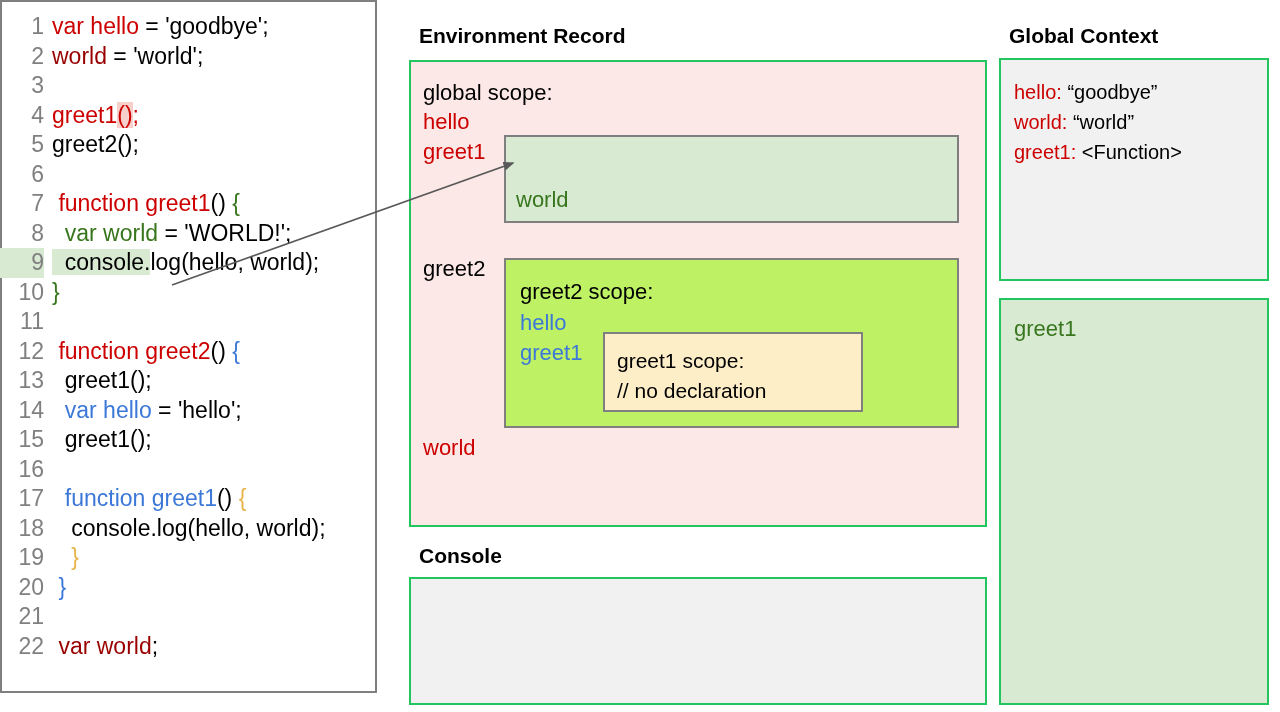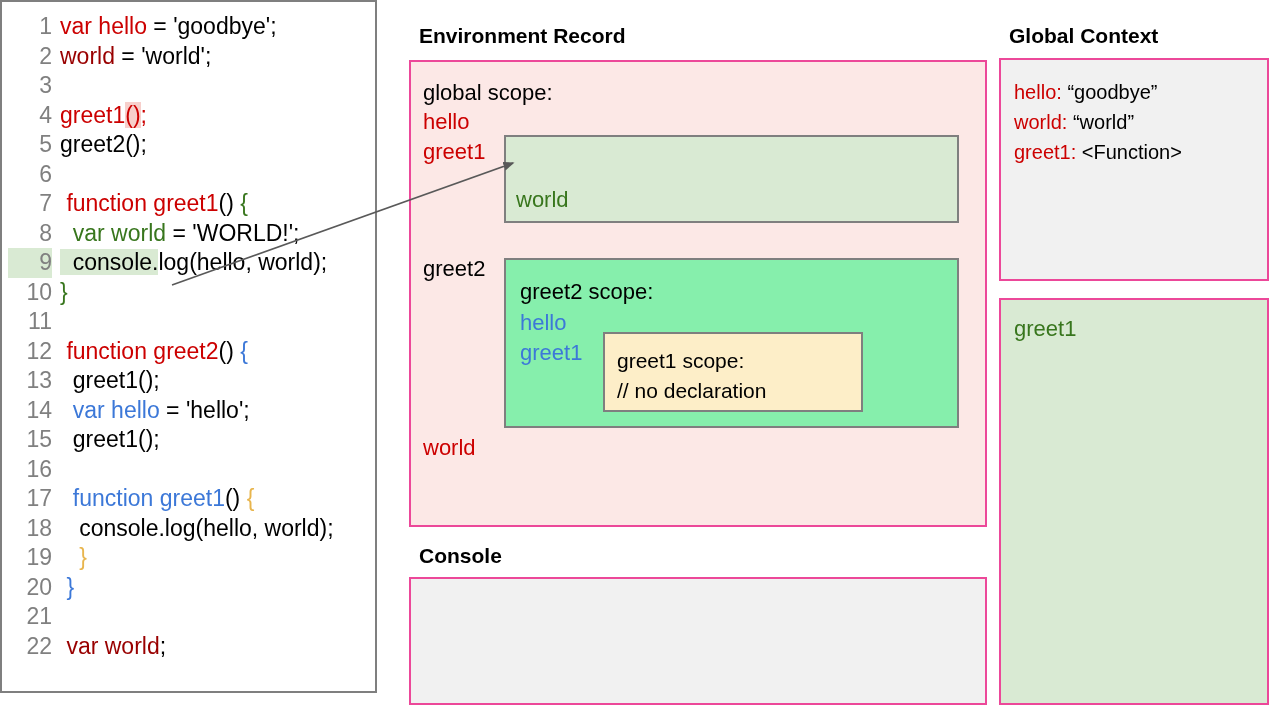--- a/index.html
+++ b/index.html
@@ -22,21 +22,21 @@
     position: absolute;
     font-weight: bold;
     font-size: 21px;
     line-height: 1;
     color: #000;
     white-space: nowrap;
   }
   .box {
     position: absolute;
     box-sizing: border-box;
-    border: 2px solid #ec4899;
+    border: 2px solid #22c55e;
   }
 
   
   #code-panel {
     left: 11px;
     top: 16px;
     width: 373px;
     height: 689px;
     background: #ffffff;
     border: 2px solid #7f7f7f;
@@ -48,21 +48,20 @@
     width: 100%;
     font-size: 23px;
     line-height: 29.5px;
     white-space: pre;
   }
   .code-line {
     height: 29.5px;
     display: block;
     position: relative;
     white-space: pre;
-    padding-left: 8px;
   }
   .ln {
     display: inline-block;
     width: 44px;
     text-align: right;
     color: #808080;
     padding-right: 0;
   }
   .ln.hl { background: #d9ead3; }
   .code-txt { padding-left: 8px; }
@@ -111,21 +110,21 @@
     white-space: nowrap;
   }
   #g1-head  { left: 10px; top: 21px; color: #000; }
   #g1-head b { font-weight: bold; }
   #g1-world { left: 10px; top: 52px; color: #38761d; }
 
   #greet2-scope-box {
     position: absolute;
     left: 93px; top: 196px;
     width: 455px; height: 170px;
-    background: #86efac;
+    background: #bef264;
     box-sizing: border-box;
     border: 2px solid #7f7f7f;
   }
   #greet2-scope-box .row {
     position: absolute;
     font-size: 22px;
     line-height: 1;
     white-space: nowrap;
   }
   #g2-head   { left: 14px; top: 21px; color: #000; }

